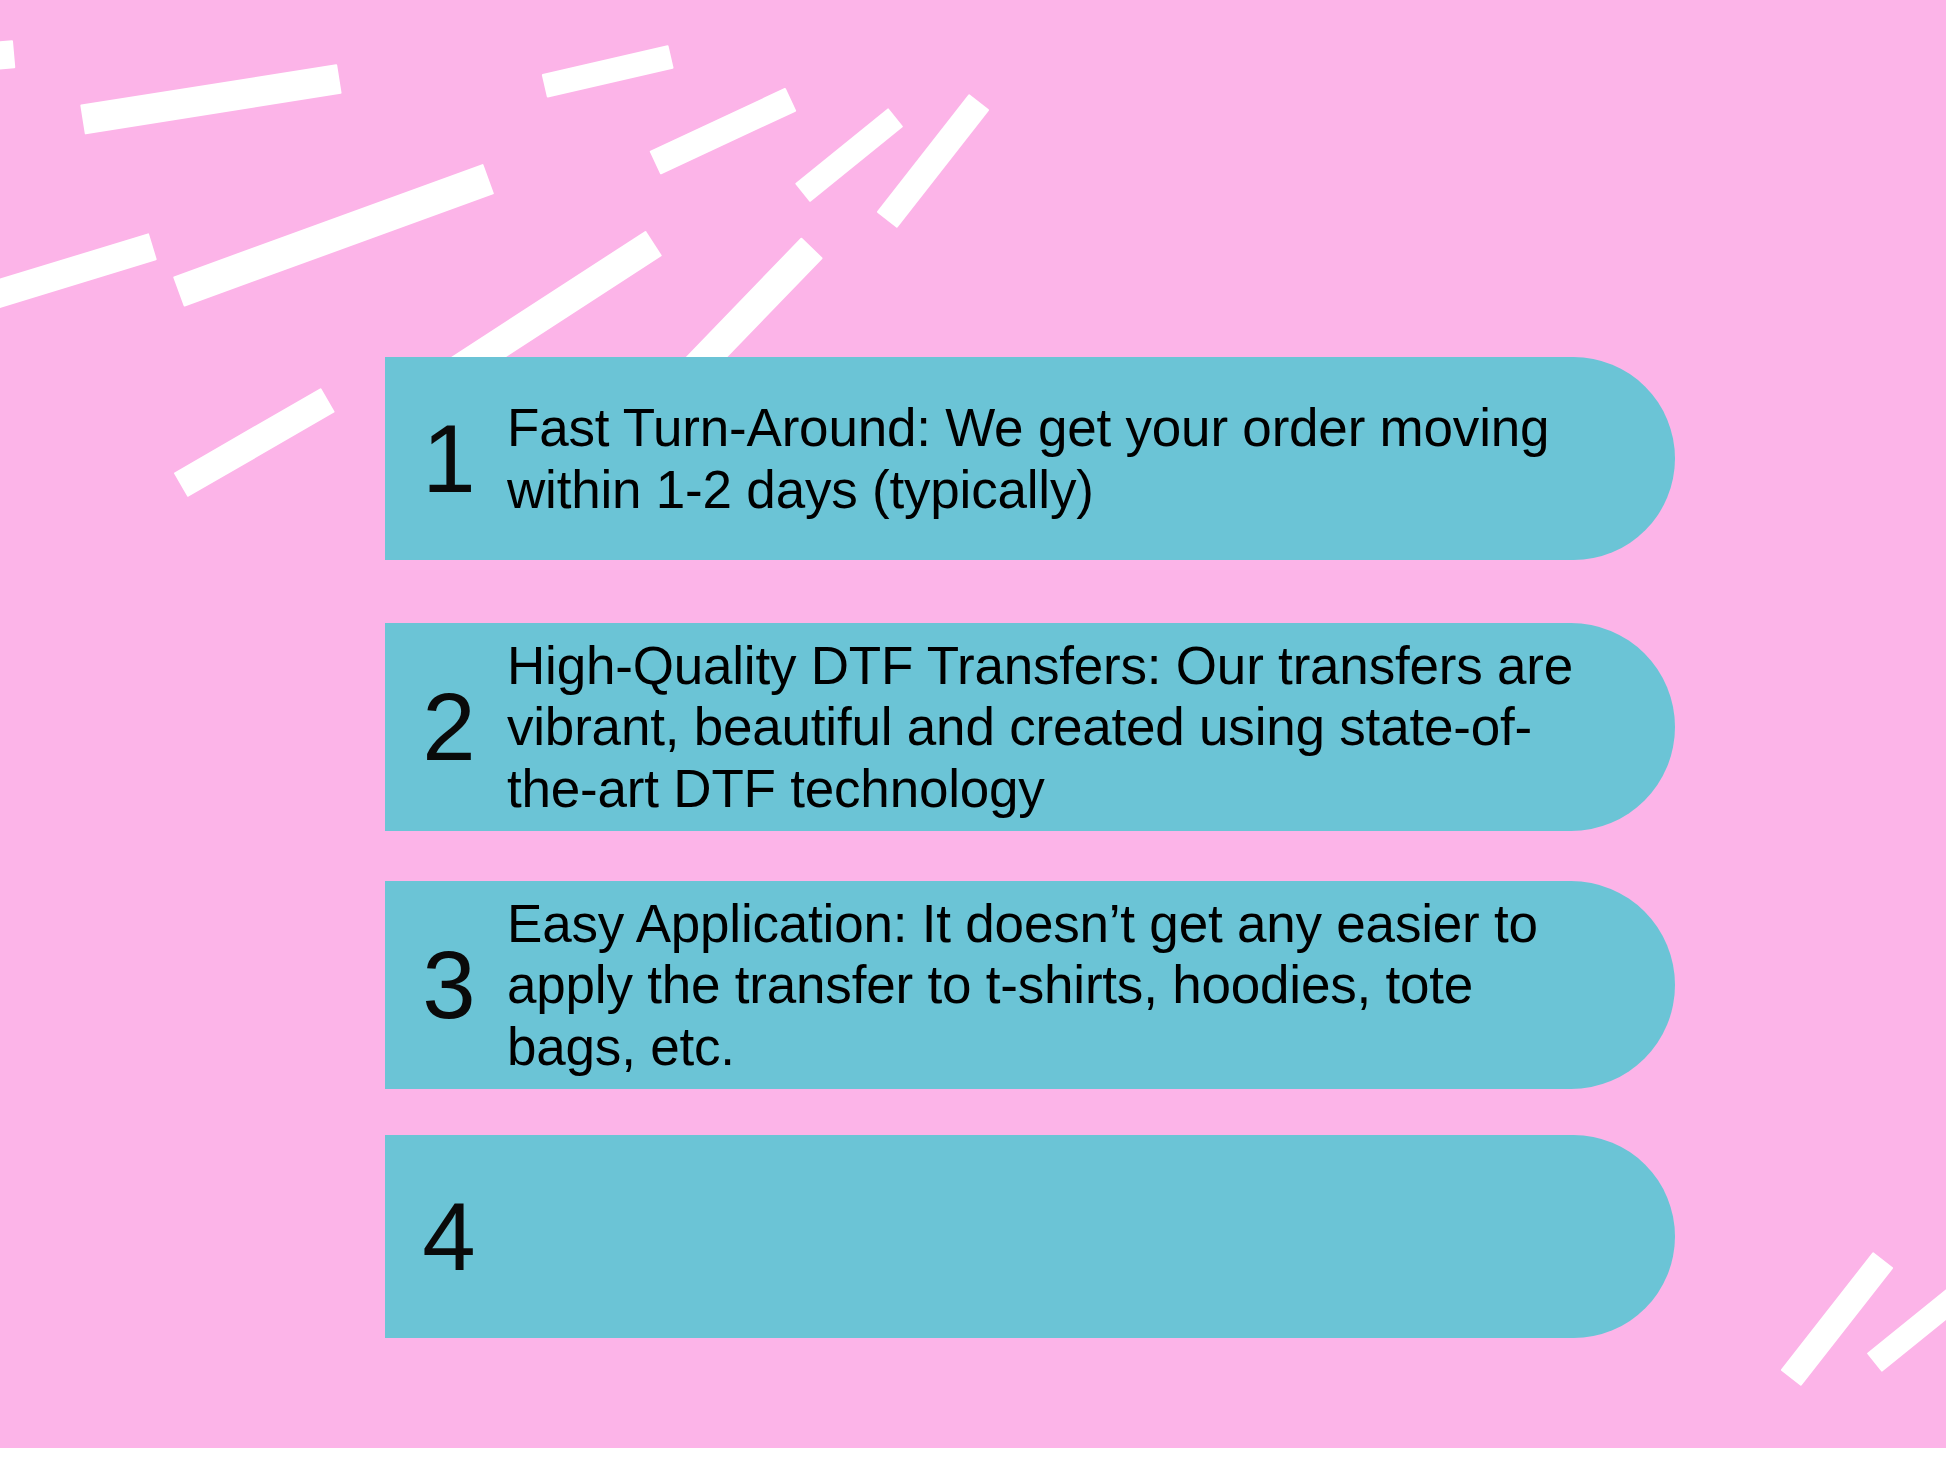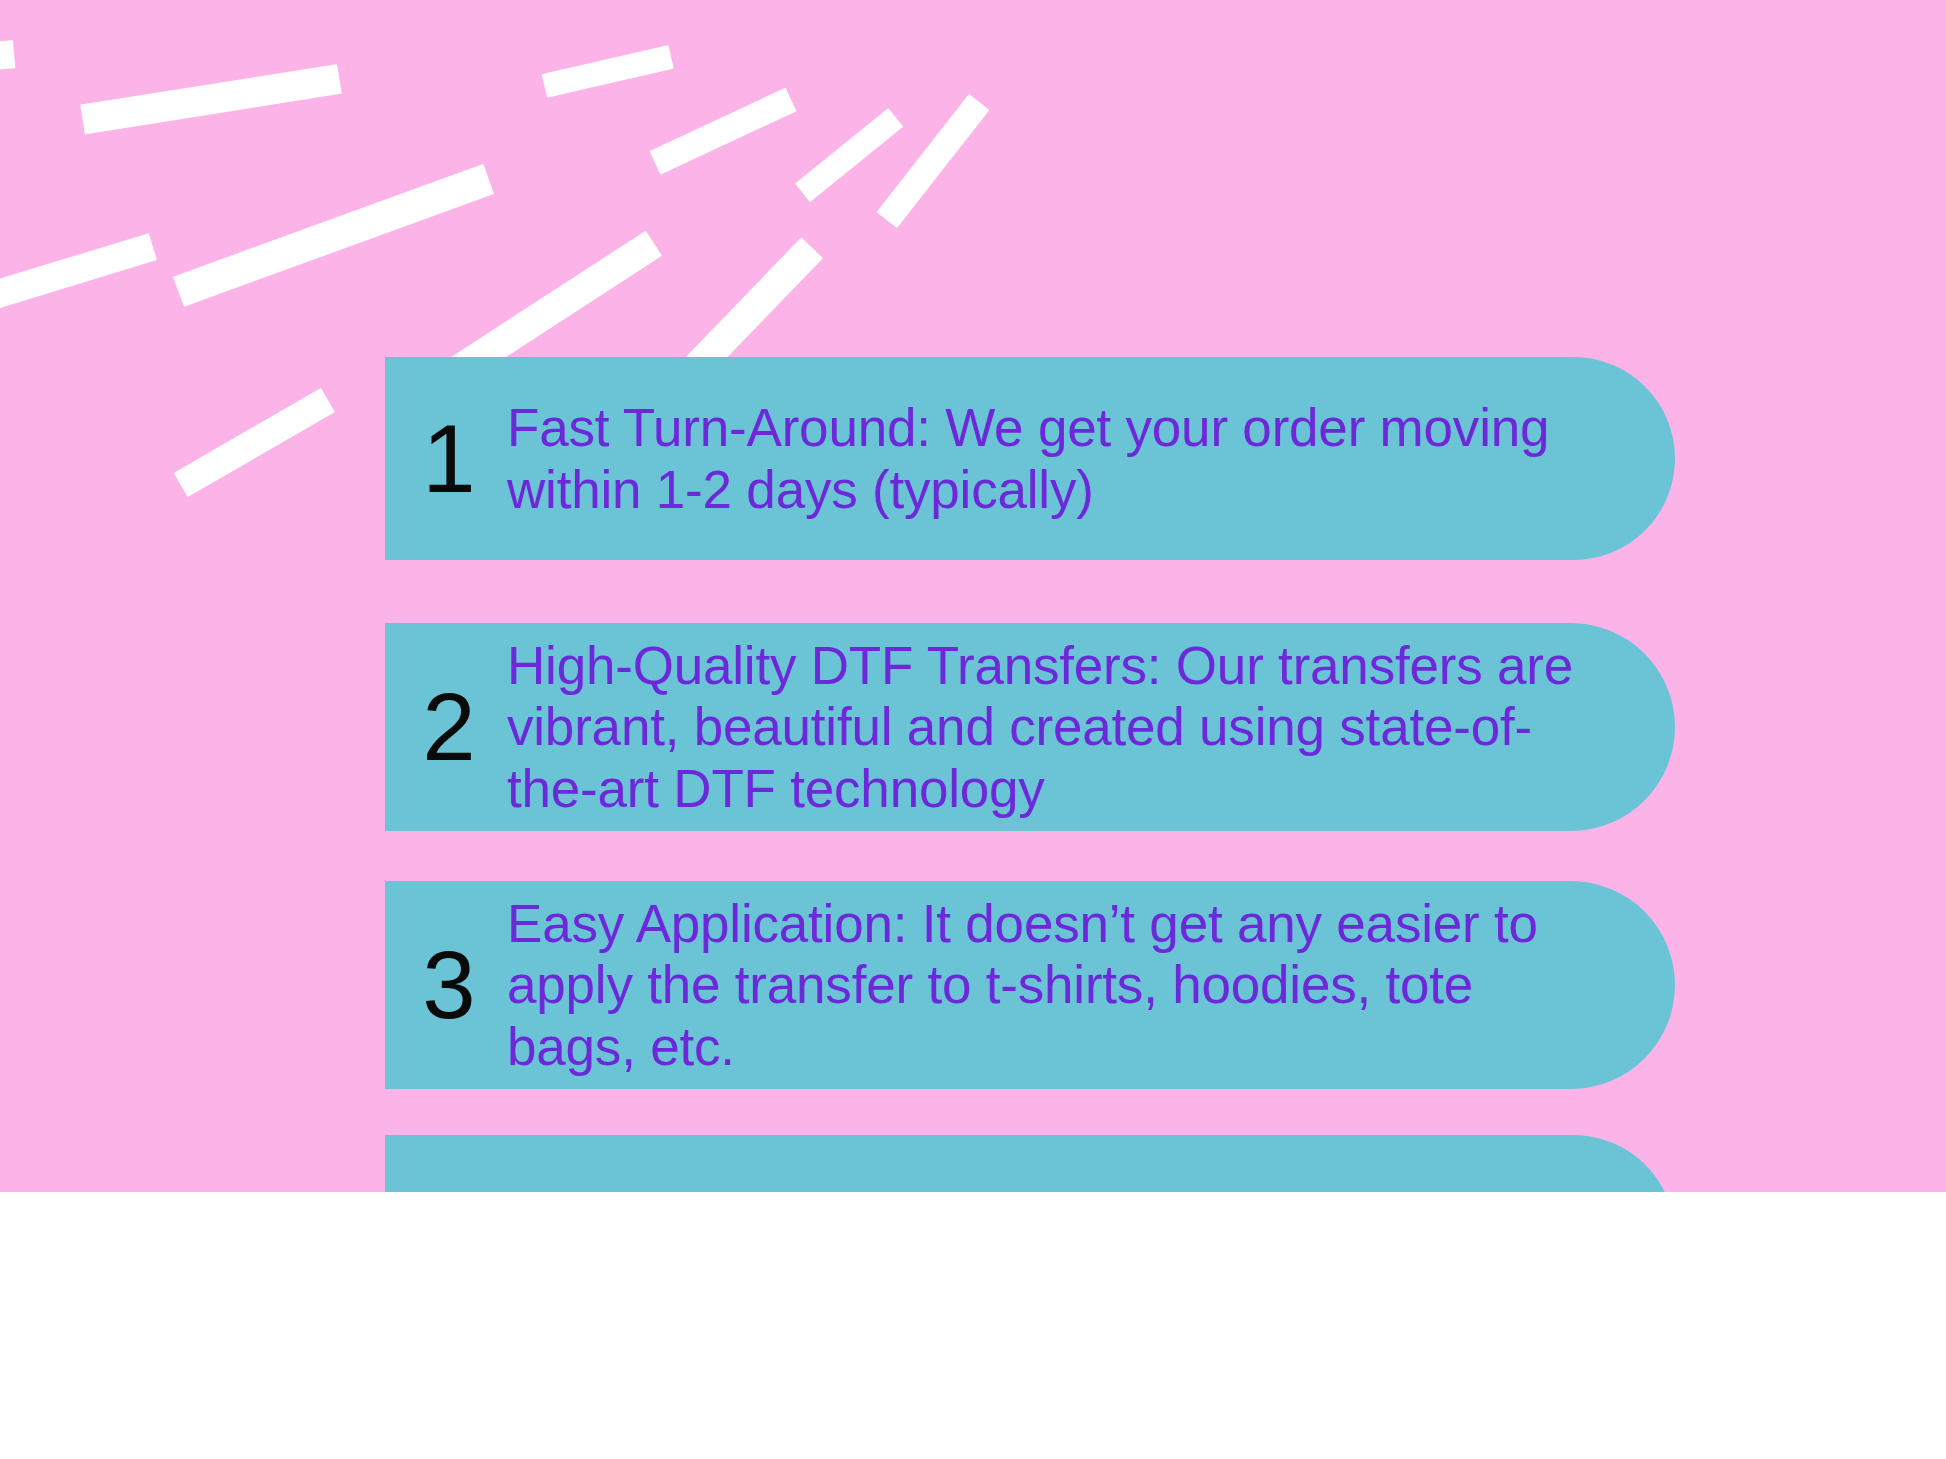--- a/index.html
+++ b/index.html
@@ -3,21 +3,21 @@
 <meta charset="utf-8">
 <style>
   html, body {
     margin: 0;
     padding: 0;
     background: #ffffff;
   }
   #poster {
     position: relative;
     width: 1946px;
-    height: 1192px;
+    height: 1448px;
     overflow: hidden;
     background: #fcb4e8;
     font-family: "Liberation Sans", sans-serif;
   }
 
   
   .burst {
     position: absolute;
     width: 0;
     height: 0;
@@ -71,21 +71,21 @@
     font-family: "Liberation Sans", sans-serif;
     font-weight: 400;
     font-size: 96px;
     line-height: 1;
     width: 72px;
     text-align: center;
     margin-left: 28px;
   }
   .card-text {
     flex: 1 1 auto;
-    color: #6d28d9;
+    color: #000000;
     font-family: "Liberation Sans", sans-serif;
     font-weight: 400;
     font-size: 53px;
     line-height: 1.16;
     margin-left: 22px;
     margin-right: 60px;
     letter-spacing: -0.2px;
   }
 
   #card-1 { left: 385px; top: 357px; width: 1290px; height: 203px; }

